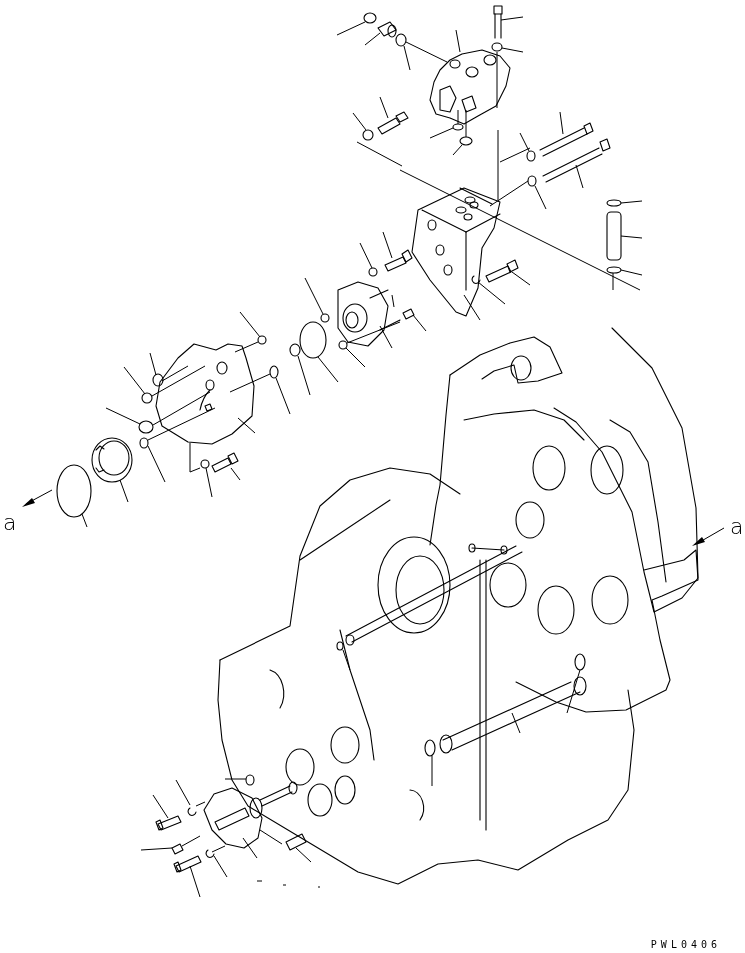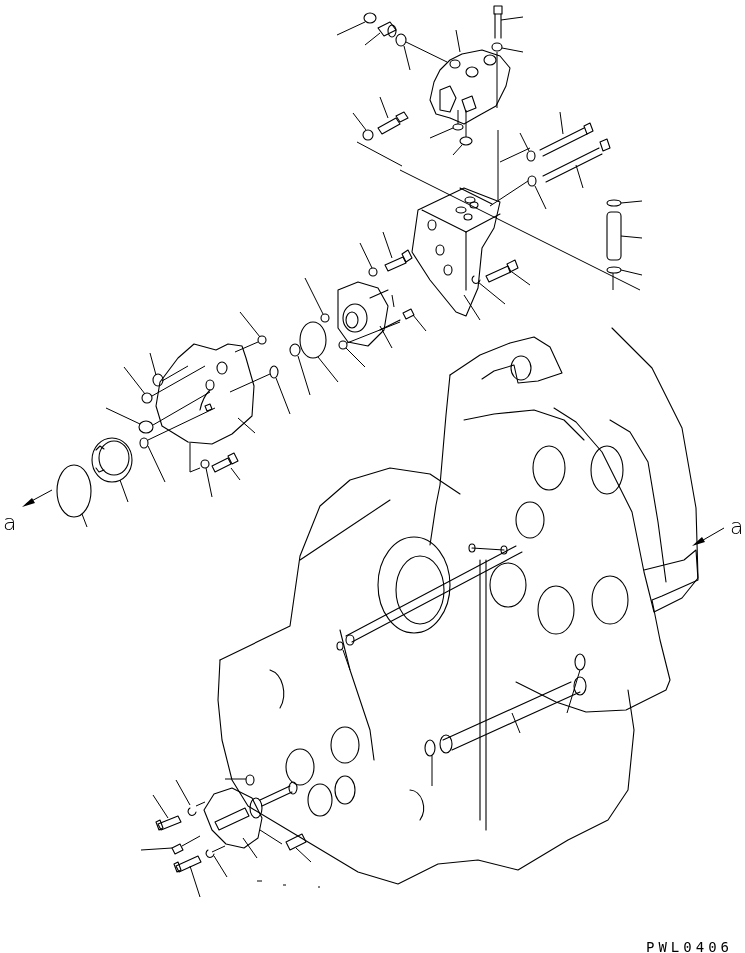--- a/index.html
+++ b/index.html
@@ -4,22 +4,22 @@
 <style>
   html, body { margin: 0; padding: 0; background: #ffffff; }
   body { width: 745px; height: 953px; position: relative; overflow: hidden;
          font-family: "DejaVu Sans", sans-serif; }
   #diagram { position: absolute; left: 0; top: 0; width: 745px; height: 953px; }
   svg { display: block; }
   .ln { stroke: #000; stroke-width: 1.1; fill: none; stroke-linecap: round; stroke-linejoin: round; }
   .lead { stroke: #000; stroke-width: 1; fill: none; }
   .view-label { position: absolute; font-family: "DejaVu Sans", sans-serif;
                 font-size: 22px; font-weight: 300; color: #000; line-height: 1; }
-  .drawing-code { position: absolute; right: 12px; top: 940px;
-                  font-family: "DejaVu Sans Mono", monospace; font-size: 14px;
+  .drawing-code { position: absolute; right: 24px; top: 940px;
+                  font-family: "DejaVu Sans Mono", monospace; font-size: 10px;
                   letter-spacing: 4px; color: #000; line-height: 1; }
 </style>
 </head>
 <body>
 
 <div id="diagram">
 <svg width="745" height="953" viewBox="0 0 745 953" xmlns="http://www.w3.org/2000/svg">
 
   <g>
 

